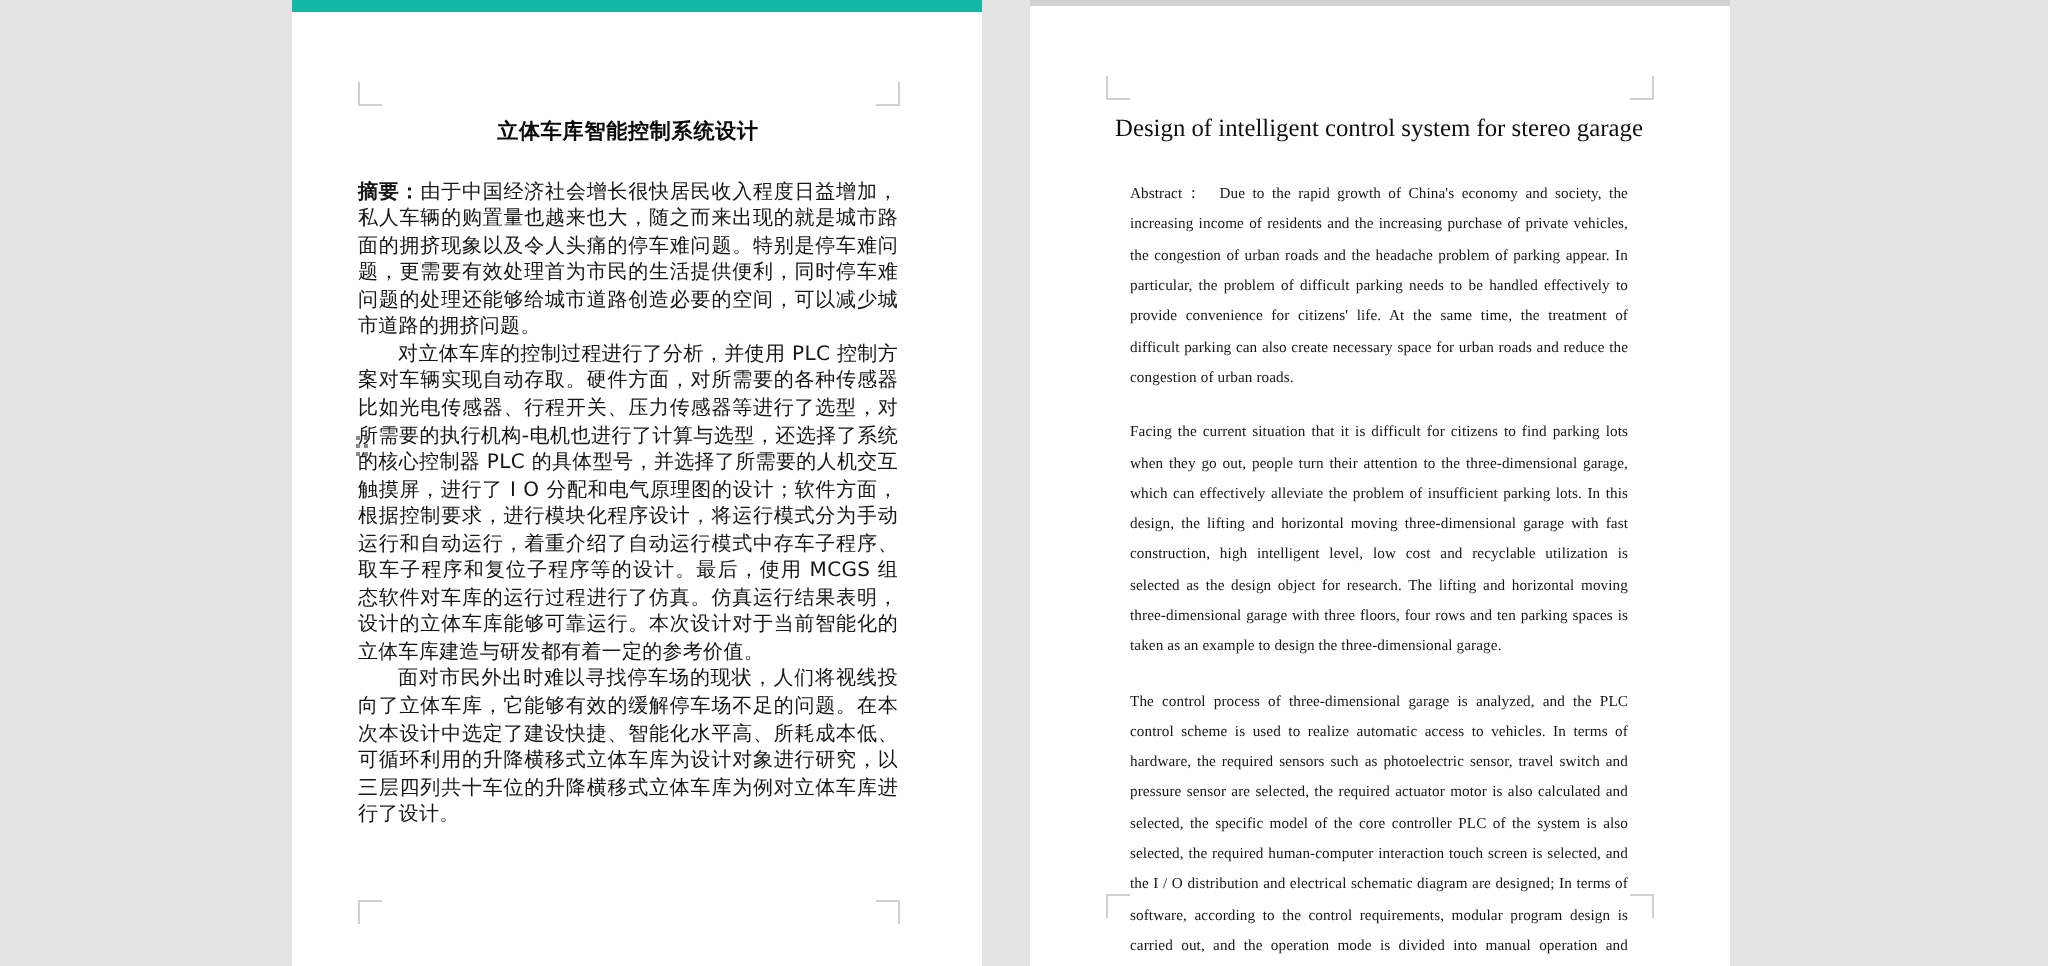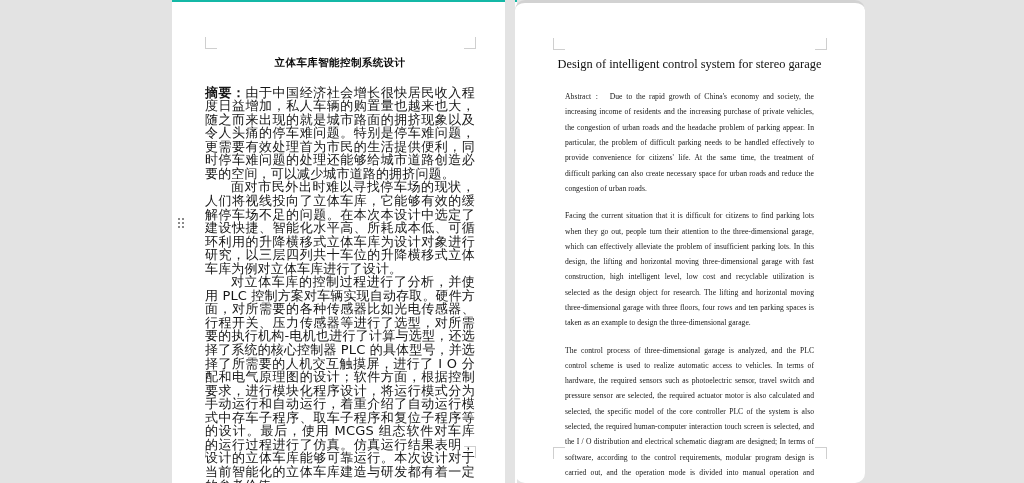--- a/index.html
+++ b/index.html
@@ -24,29 +24,28 @@
 
   .page {
     position: absolute;
     top: 0;
     height: 483px;
     background: #ffffff;
     box-sizing: border-box;
     overflow: hidden;
   }
   #page-1 {
-    left: 172px;
+    left: 146px;
     width: 345px;
-    border-top: 2px solid #14b8a6;
+    border-top: 6px solid #14b8a6;
   }
   #page-2 {
     left: 515px;
     width: 350px;
     border-top: 3px solid #d2d2d2;
-    border-radius: 10px;
   }
 
   
   .page-gap {
     position: absolute;
     top: 0;
     left: 505px;
     width: 10px;
     height: 483px;
     background: #e3e3e3;
@@ -122,21 +121,21 @@
     text-align: center;
     font-family: "Liberation Serif", serif;
     font-size: 12.4px;
     color: #101010;
     margin: 9px 0 17px 0;
     line-height: 1.3;
   }
 
   p.cn {
     font-family: "DejaVu Sans", "Liberation Sans", sans-serif;
-    font-size: 13px;
+    font-size: 10px;
     line-height: 13.55px;
     color: #161616;
     text-align: justify;
     text-justify: inter-ideograph;
     margin: 0;
     letter-spacing: 0.15px;
   }
   p.cn.indent { text-indent: 2em; }
   p.cn .lbl { font-weight: bold; }
 
@@ -162,23 +161,23 @@
     <div class="crop tr" id="p1-tr"></div>
     <div class="crop bl" id="p1-bl"></div>
     <div class="crop br" id="p1-br"></div>
 
     <div class="content" id="p1-content">
 
       <div class="doc-title-cn">立体车库智能控制系统设计</div>
 
       <p class="cn"><span class="lbl">摘要：</span><span>由于中国经济社会增长很快居民收入程度日益增加，私人车辆的购置量也越来也大，随之而来出现的就是城市路面的拥挤现象以及令人头痛的停车难问题。特别是停车难问题，更需要有效处理首为市民的生活提供便利，同时停车难问题的处理还能够给城市道路创造必要的空间，可以减少城市道路的拥挤问题。</span></p>
 
+      <p class="cn indent">对立体车库的控制过程进行了分析，并使用 PLC 控制方案对车辆实现自动存取。硬件方面，对所需要的各种传感器比如光电传感器、行程开关、压力传感器等进行了选型，对所需要的执行机构-电机也进行了计算与选型，还选择了系统的核心控制器 PLC 的具体型号，并选择了所需要的人机交互触摸屏，进行了 I O 分配和电气原理图的设计；软件方面，根据控制要求，进行模块化程序设计，将运行模式分为手动运行和自动运行，着重介绍了自动运行模式中存车子程序、取车子程序和复位子程序等的设计。最后，使用 MCGS 组态软件对车库的运行过程进行了仿真。仿真运行结果表明，设计的立体车库能够可靠运行。本次设计对于当前智能化的立体车库建造与研发都有着一定的参考价值。</p>
+
       <p class="cn indent">面对市民外出时难以寻找停车场的现状，人们将视线投向了立体车库，它能够有效的缓解停车场不足的问题。在本次本设计中选定了建设快捷、智能化水平高、所耗成本低、可循环利用的升降横移式立体车库为设计对象进行研究，以三层四列共十车位的升降横移式立体车库为例对立体车库进行了设计。</p>
-
-      <p class="cn indent">对立体车库的控制过程进行了分析，并使用 PLC 控制方案对车辆实现自动存取。硬件方面，对所需要的各种传感器比如光电传感器、行程开关、压力传感器等进行了选型，对所需要的执行机构-电机也进行了计算与选型，还选择了系统的核心控制器 PLC 的具体型号，并选择了所需要的人机交互触摸屏，进行了 I O 分配和电气原理图的设计；软件方面，根据控制要求，进行模块化程序设计，将运行模式分为手动运行和自动运行，着重介绍了自动运行模式中存车子程序、取车子程序和复位子程序等的设计。最后，使用 MCGS 组态软件对车库的运行过程进行了仿真。仿真运行结果表明，设计的立体车库能够可靠运行。本次设计对于当前智能化的立体车库建造与研发都有着一定的参考价值。</p>
 
 
     </div>
   </div>
 
   <div class="page-gap"></div>
 
   <div id="gutter-marker">
     <i></i>
     <i></i>

